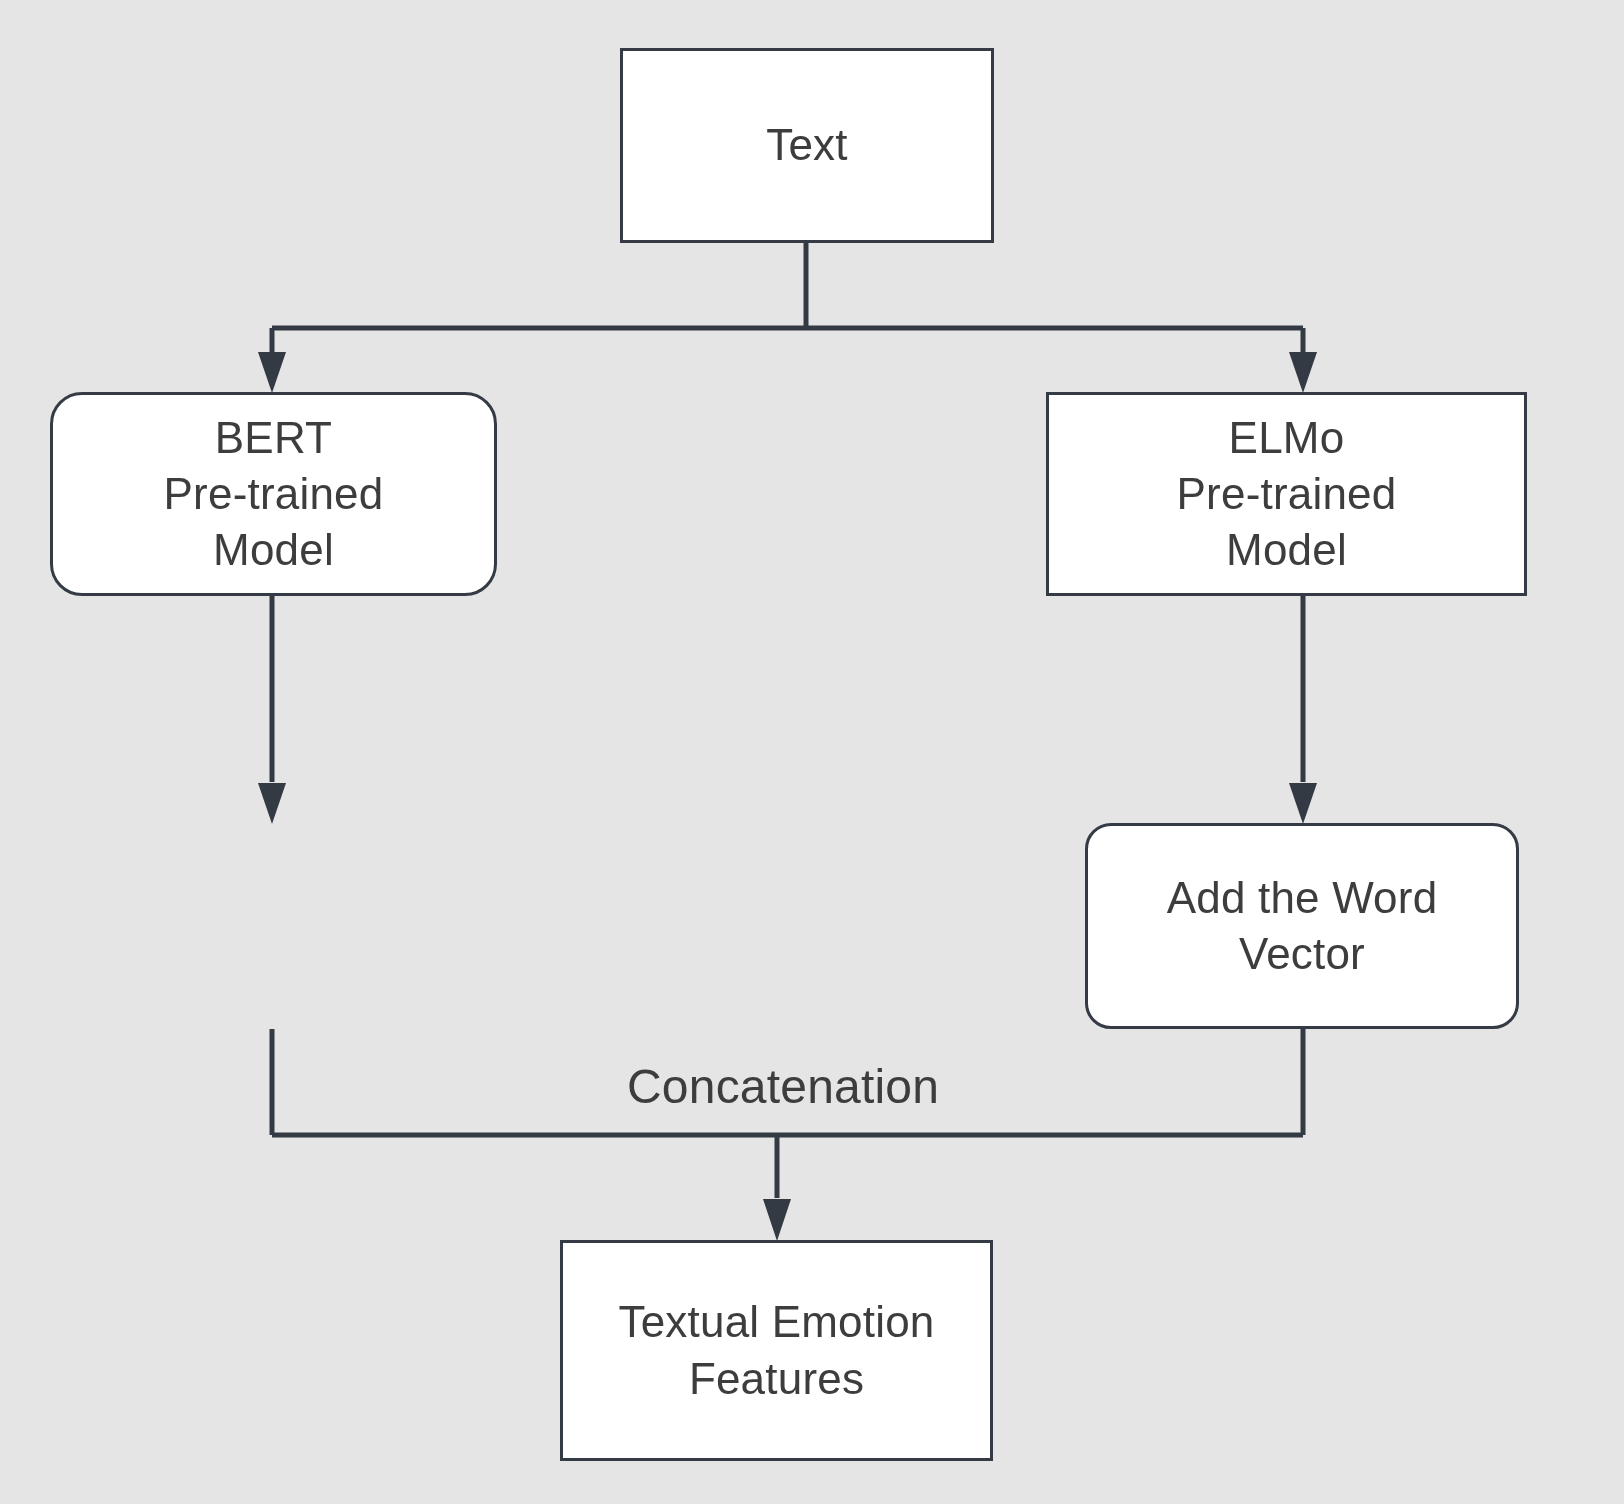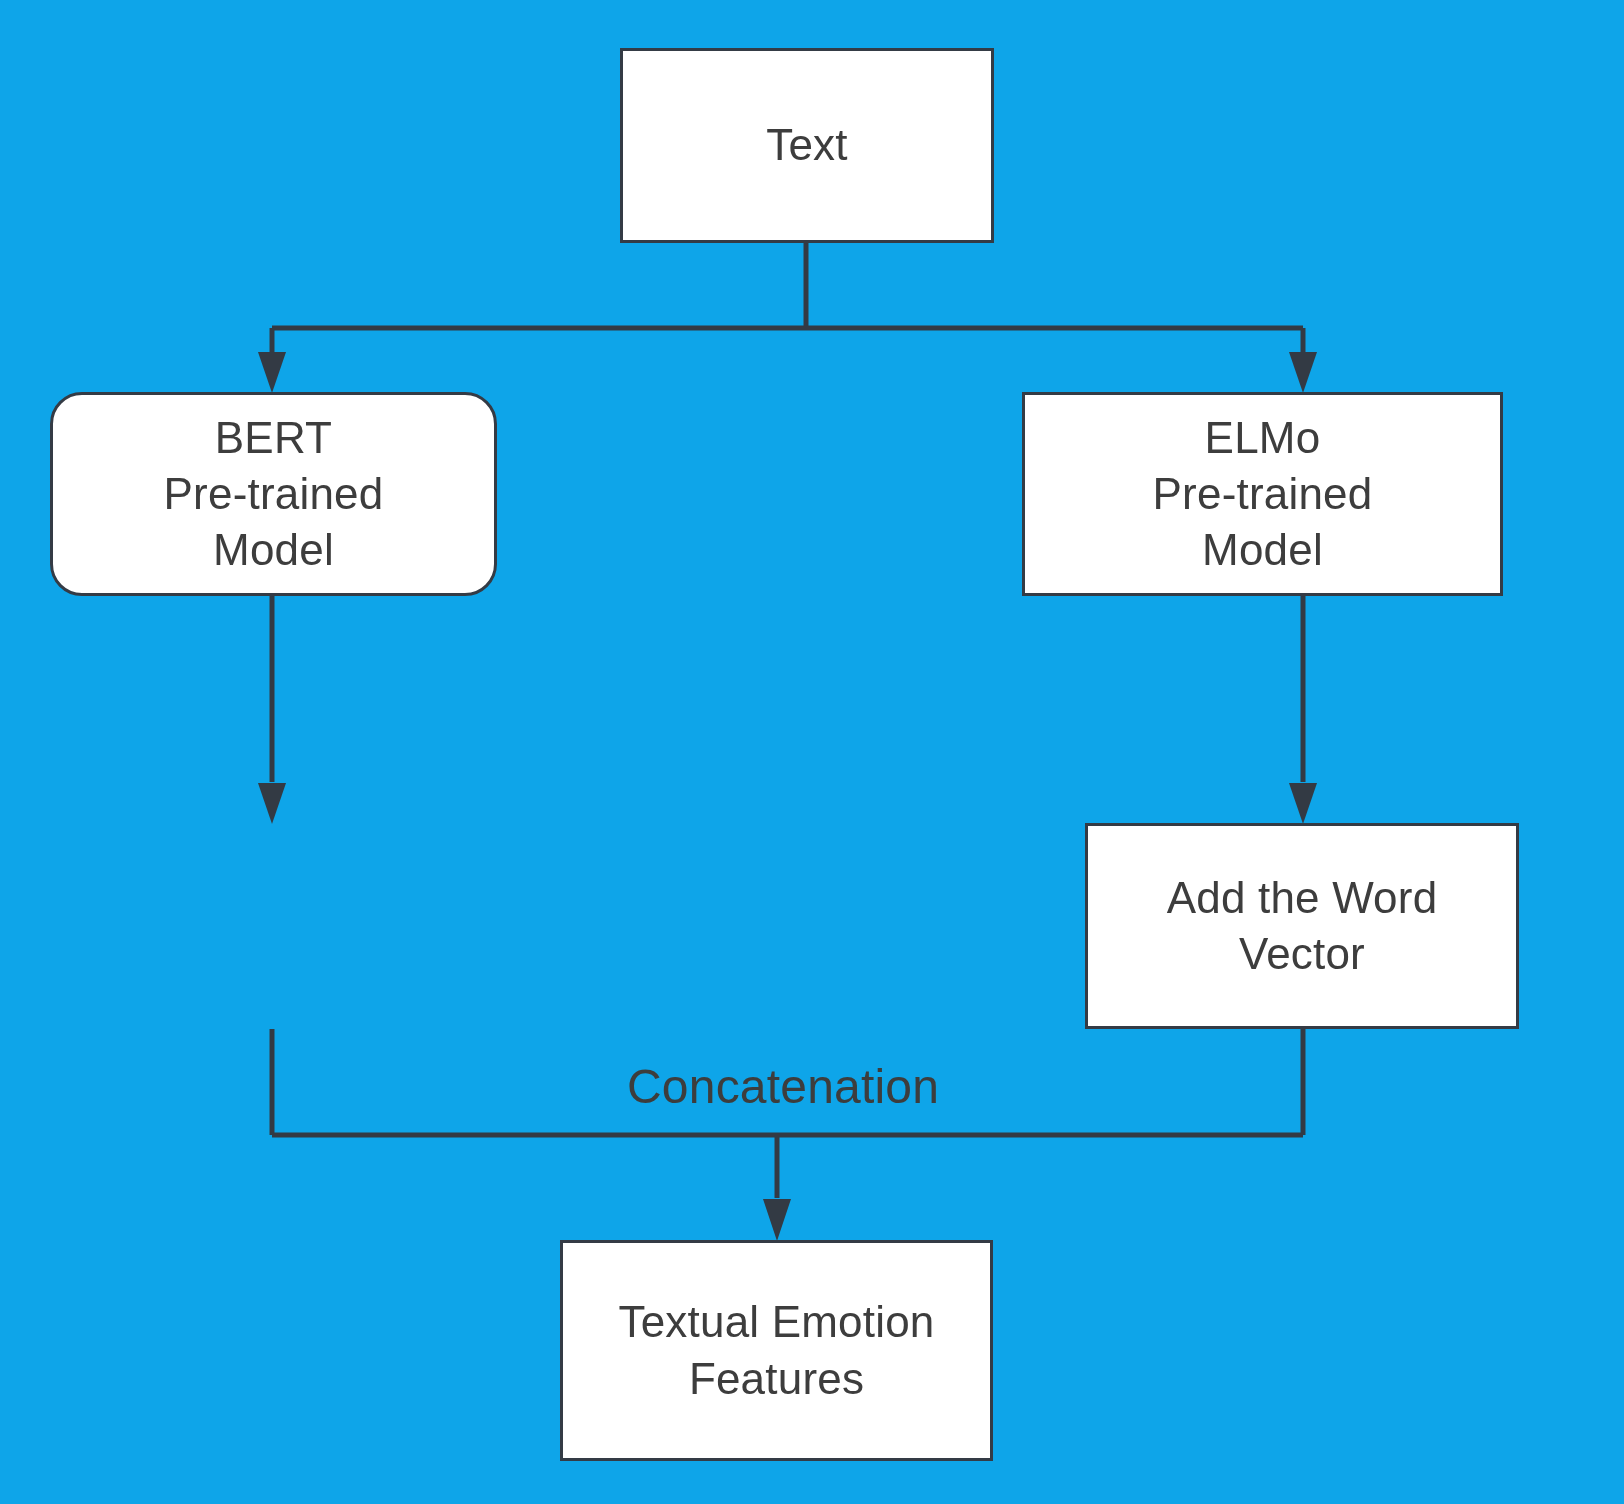--- a/index.html
+++ b/index.html
@@ -9,21 +9,21 @@
     background: #ffffff;
   }
   body {
     font-family: "Liberation Sans", sans-serif;
     -webkit-font-smoothing: antialiased;
   }
   #canvas {
     position: relative;
     width: 1624px;
     height: 1504px;
-    background: #0ea5e9;
+    background: #e5e5e5;
     overflow: hidden;
   }
   svg#edges {
     position: absolute;
     left: 0;
     top: 0;
     width: 1624px;
     height: 1504px;
     pointer-events: none;
   }
@@ -50,23 +50,23 @@
     line-height: 1;
     letter-spacing: 0.2px;
     white-space: nowrap;
     background: transparent;
     z-index: 3;
   }
 
   
   #node-text              { left: 620px;  top: 48px;   width: 374px; height: 195px; }
   #node-bert              { left: 50px;   top: 392px;  width: 447px; height: 204px; border-radius: 32px; }
-  #node-elmo              { left: 1022px; top: 392px;  width: 481px; height: 204px; }
+  #node-elmo              { left: 1046px; top: 392px;  width: 481px; height: 204px; }
   #node-sentence-vector   { left: 55px;   top: 823px;  width: 433px; height: 206px; }
-  #node-add-word-vector   { left: 1085px; top: 823px;  width: 434px; height: 206px; }
+  #node-add-word-vector   { left: 1085px; top: 823px;  width: 434px; height: 206px; border-radius: 26px; }
   #node-textual-emotion   { left: 560px;  top: 1240px; width: 433px; height: 221px; }
 
   #label-concatenation    { left: 627px;  top: 1063px; }
 </style>
 </head>
 <body>
 
 <div id="canvas">
 
   <svg id="edges" viewBox="0 0 1624 1504" xmlns="http://www.w3.org/2000/svg">

